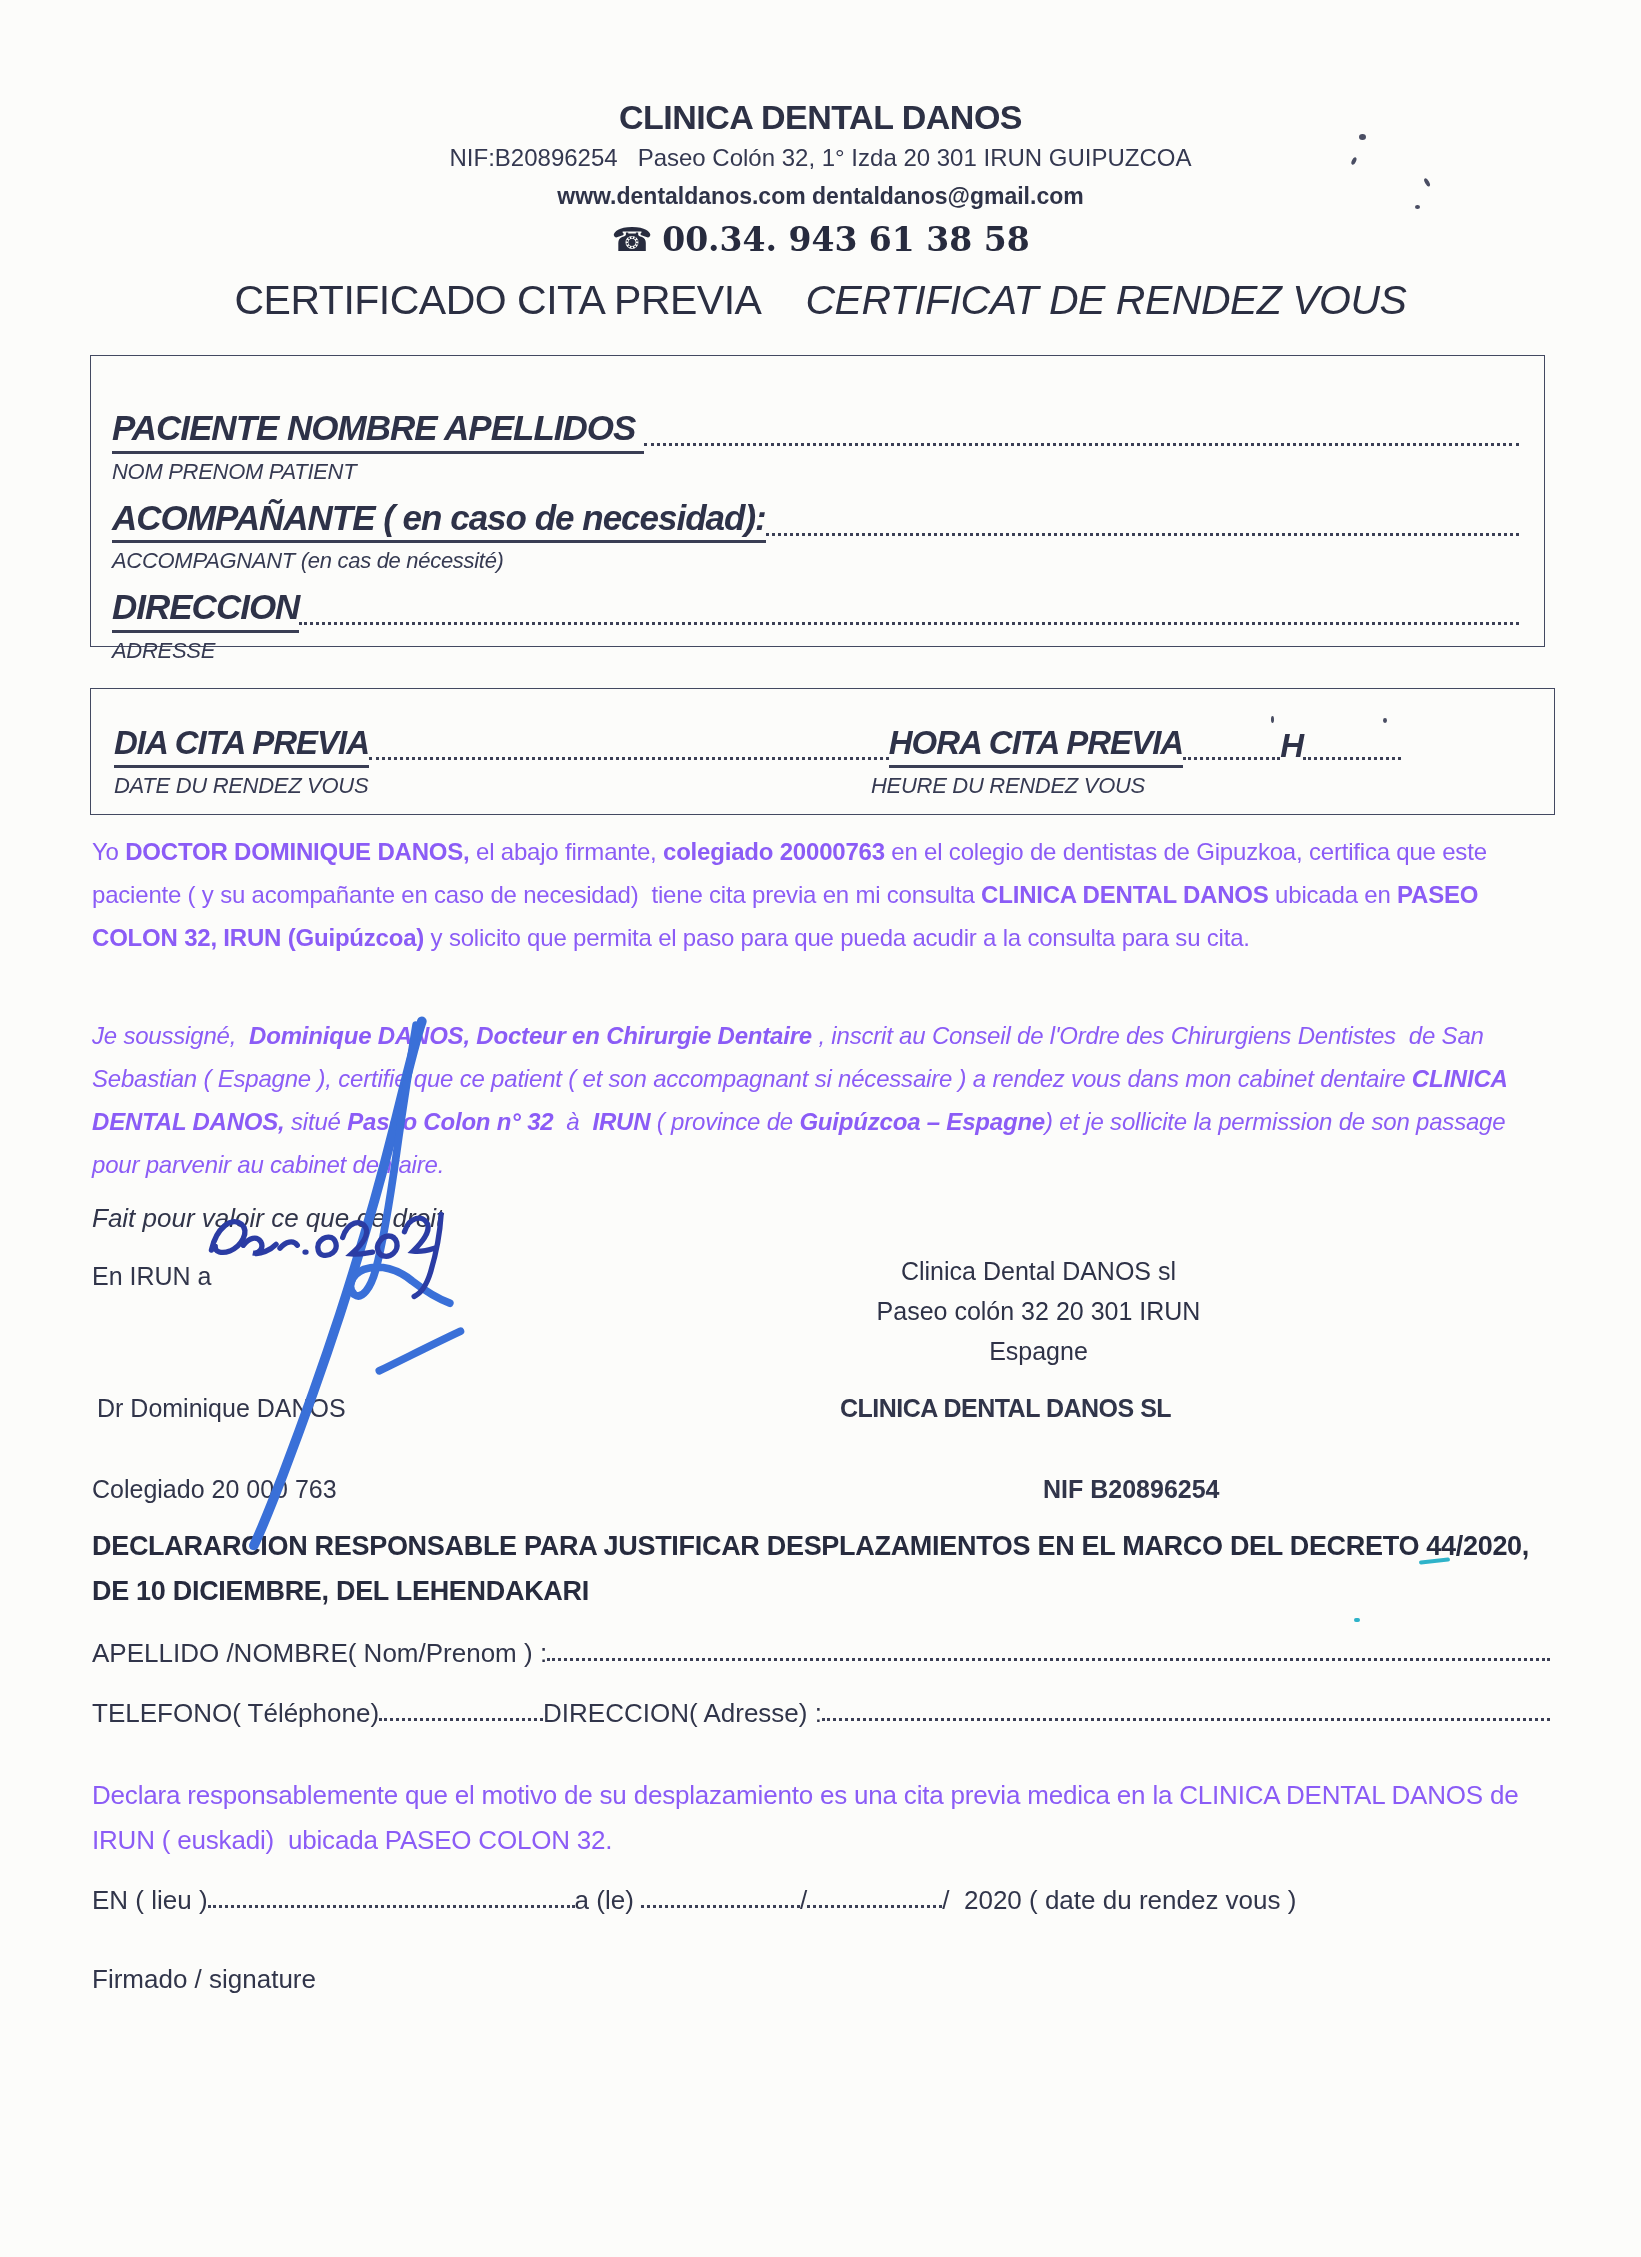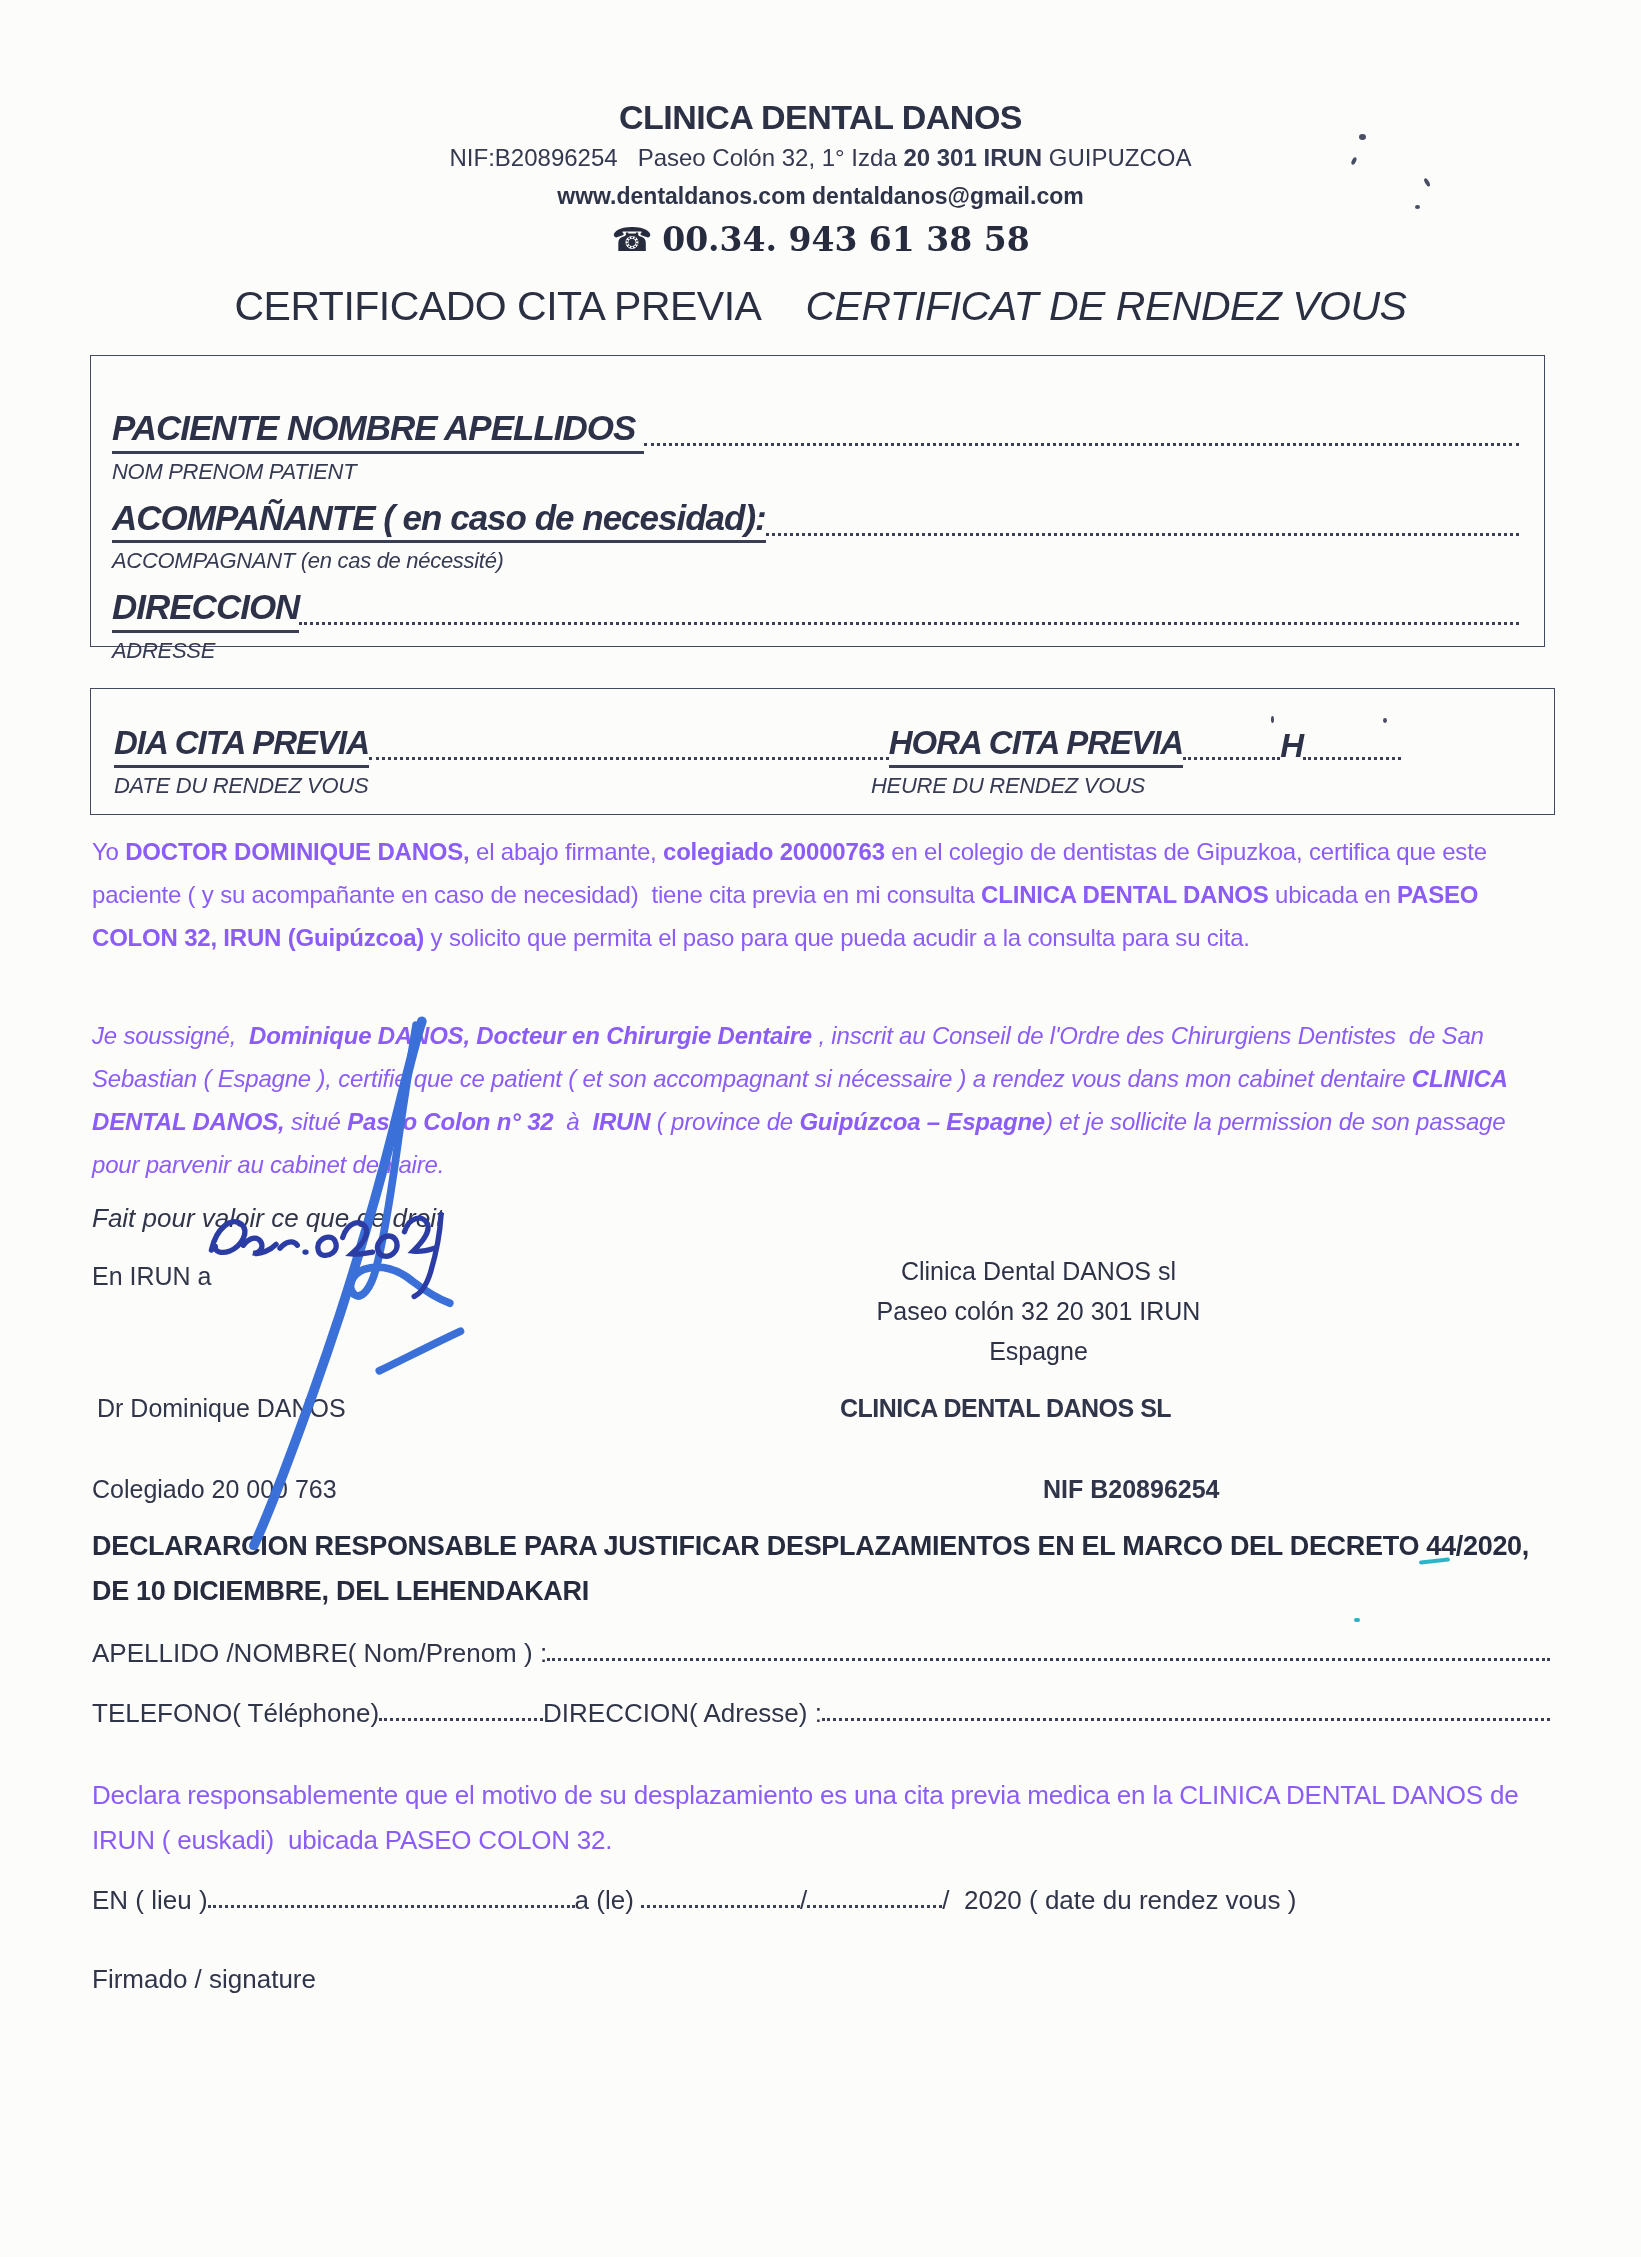--- a/index.html
+++ b/index.html
@@ -11,21 +11,21 @@
     color:#31354a;
     overflow:hidden;
   }
   
   .header{position:absolute;top:97px;left:0;width:100%;text-align:center;}
   .clinic-name{font-size:34px;font-weight:700;letter-spacing:-0.5px;line-height:41px;color:#2d3145;}
   .info-line{font-size:24px;line-height:39px;color:#343850;white-space:pre-wrap;}
   .web-line{font-size:23px;font-weight:700;line-height:39px;color:#2f3348;}
   .phone-line{font-family:"DejaVu Serif",serif;font-weight:700;font-size:33px;line-height:48px;color:#272b3e;}
   .phone-icon{font-family:"DejaVu Sans",sans-serif;font-size:33px;margin-right:9.7px;}
-  .doc-title{font-size:41px;line-height:54px;margin-top:15px;color:#2b2f42;letter-spacing:-0.5px;}
+  .doc-title{font-size:41px;line-height:54px;margin-top:9px;color:#2b2f42;letter-spacing:-0.5px;}
   .doc-title .t-es{font-style:normal;margin-right:44px;}
   .doc-title .t-fr{font-style:italic;}
   
   .box{position:absolute;border:1.9px solid #434961;background:transparent;}
   .box1{top:355px;left:90px;width:1455px;height:292px;padding:52px 25px 0 21px;box-sizing:border-box;}
   .box2{top:688px;left:90px;width:1465px;height:127px;padding:35px 0 0 23px;box-sizing:border-box;}
   .field{margin-bottom:8.7px;}
   .field-row{display:flex;align-items:flex-end;}
   .field-label{font-size:35px;font-weight:700;font-style:italic;letter-spacing:-1px;color:#2e3248;border-bottom:3.4px solid #3a3e54;padding-bottom:2.9px;white-space:pre;}
   .dots{flex:1;border-bottom:3.9px dotted #3b3f55;margin-bottom:7.7px;min-width:19.3px;}
@@ -50,21 +50,21 @@
   .speck{position:absolute;background:#4a4e63;border-radius:50%;}
   .teal-mark{position:absolute;background:#2fb3c9;border-radius:1.9px;}
 </style>
 </head>
 <body>
 
 <div class="page">
 
   <div class="header">
     <div class="clinic-name">CLINICA DENTAL DANOS</div>
-    <div class="info-line"><span>NIF:B20896254   </span><span>Paseo Colón 32, 1° Izda </span><span style="font-weight: 700; text-align: right;">20 301 IRUN</span><span> GUIPUZCOA</span></div>
+    <div class="info-line"><span>NIF:B20896254   </span><span>Paseo Colón 32, 1° Izda </span><span style="font-weight: 400; text-align: right;">20 301 IRUN</span><span> GUIPUZCOA</span></div>
     <div class="web-line"><span>www.dentaldanos.com</span><span>   </span><span>dentaldanos@gmail.com</span></div>
     <div class="phone-line"><span class="phone-icon">☎</span><span>00.34. 943 61 38 58</span></div>
     <div class="doc-title">
       <span class="t-es">CERTIFICADO CITA PREVIA</span><span class="t-fr">CERTIFICAT DE RENDEZ VOUS</span>
     </div>
   </div>
 
   <div class="box box2">
     <div class="appt-row">
       <span class="appt-label">DIA CITA PREVIA</span>

